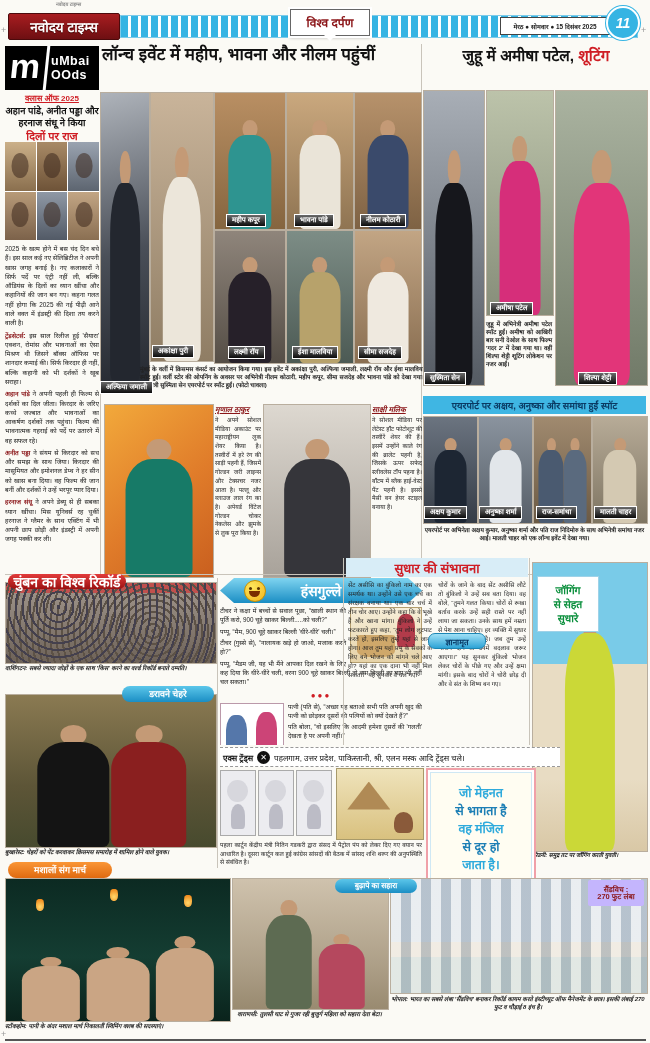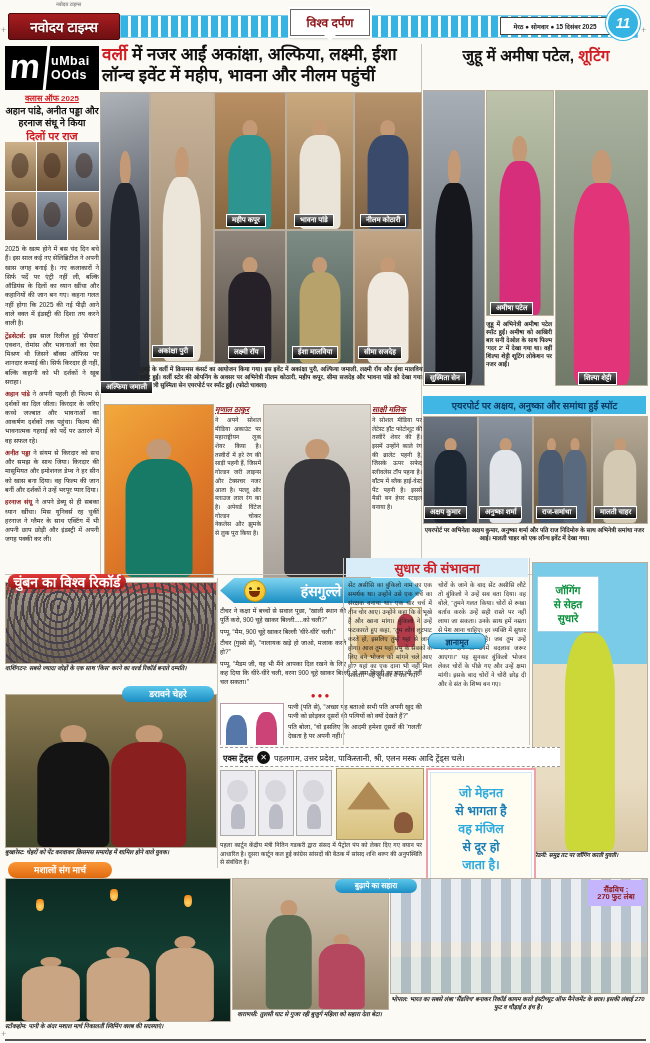--- a/index.html
+++ b/index.html
@@ -73,21 +73,21 @@
         background:linear-gradient(#9fe0f6,#2da3d6);color:#083a66;font-size:8px;font-weight:bold;
         display:flex;align-items:center;justify-content:center;border:1px solid #1b86b5;}
   .xstrip{position:absolute;left:220px;top:747px;width:340px;height:20px;border-top:1px dashed #999;border-bottom:1px dashed #999;
           display:flex;align-items:center;gap:4px;font-size:8px;color:#111;background:#fff;padding:0 3px;box-sizing:border-box;}
   .xlogo{display:inline-flex;width:13px;height:13px;border-radius:50%;background:#111;color:#fff;
          align-items:center;justify-content:center;font-size:8px;font-weight:bold;}
   .quote{position:absolute;left:426px;top:768px;width:106px;height:118px;background:#fffdf2;
          border:2px solid #f0a0a8;box-shadow:inset 0 0 0 2px #fff,inset 0 0 0 3px #cfe8f4;
          display:flex;flex-direction:column;align-items:center;justify-content:center;
          font-size:12.5px;font-weight:800;line-height:1.45;text-align:center;}
-  .q1{color:#2eaadc;} .q2{color:#1d7fb5;}
+  .q1{color:#2eaadc;font-family:Liberation Serif, serif;} .q2{color:#1d7fb5;}
   .joglabel{position:absolute;left:537px;top:576px;width:60px;height:54px;background:#fff;border:1px solid #9ed2e8;
             color:#0a8f3c;font-size:10.5px;font-weight:800;text-align:center;line-height:1.35;z-index:3;
             display:flex;flex-direction:column;justify-content:center;}
   .panelrow{position:absolute;left:220px;top:770px;width:112px;height:66px;display:flex;gap:2px;}
   .panel{flex:1;background:#ececf0;border:1px solid #aaa;position:relative;}
   .panel::before{content:"";position:absolute;left:18%;top:14%;width:60%;height:34%;border-radius:50%;background:#d7d7dd;}
   .panel::after{content:"";position:absolute;left:28%;bottom:10%;width:44%;height:38%;border-radius:46% 46% 20% 20%;background:#bcbcc6;}
   .cartoonbox{position:relative;background:linear-gradient(#efe3bb,#d9c17f);border:1px solid #a89a6a;overflow:hidden;}
   .cartoonbox::before{content:"";position:absolute;left:12%;top:18%;width:50%;height:40%;background:#b08a55;
                       clip-path:polygon(0 100%,50% 0,100% 100%);}
@@ -148,21 +148,20 @@
     <p style="margin:0 0 3px;"><span class="lead">ट्रेंडसेटर्स:</span> <span>इस साल रिलीज हुई 'सैयारा' एक्शन, रोमांस और भावनाओं का ऐसा मिश्रण थी जिसने बॉक्स ऑफिस पर शानदार कमाई की। सिर्फ किरदार ही नहीं, बल्कि कहानी को भी दर्शकों ने खूब सराहा।</span></p>
     <p style="margin:0 0 3px;"><span class="lead">अहान पांडे</span> <span>ने अपनी पहली ही फिल्म से दर्शकों का दिल जीता। किरदार के जरिए कच्चे जज्बात और भावनाओं का आकर्षण दर्शकों तक पहुंचा। फिल्म की भावनात्मक गहराई को पर्दे पर उतारने में वह सफल रहे।</span></p>
     <p style="margin:0 0 3px;"><span class="lead">अनीत पड्डा</span> <span>ने संयम से किरदार को सच और समझ के साथ जिया। किरदार की मासूमियत और इमोशनल डेप्थ ने हर सीन को खास बना दिया। वह फिल्म की जान बनीं और दर्शकों ने उन्हें भरपूर प्यार दिया।</span></p>
     <p style="margin:0;"><span class="lead">हरनाज संधू</span> <span>ने अपने डेब्यू से ही सबका ध्यान खींचा। मिस यूनिवर्स रह चुकीं हरनाज ने ग्लैमर के साथ एक्टिंग में भी अपनी छाप छोड़ी और इंडस्ट्री में अपनी जगह पक्की कर ली।</span></p>
   </div>
 
   <div class="vr" style="left:100px;top:92px;height:484px;"></div>
   <div class="vr" style="left:421px;top:44px;height:530px;"></div>
 
   <div class="hl" style="left:102px;top:44px;width:322px;font-size:17px;line-height:1.25;">
-    <div><span class="red">वर्ली</span><span> में नजर आईं अकांक्षा, अल्फिया, लक्ष्मी, ईशा</span></div>
     <div>लॉन्च इवेंट में महीप, भावना और नीलम पहुंचीं</div>
   </div>
 
   <div class="photo" style="left:100px;top:92px;width:48px;height:288px;background:linear-gradient(165deg,#aeb3ba,#4a4f58 55%,#262a31);">
       <i class="fig" style="color:#23272f;"></i>
     </div>
   <span class="tag" style="left:100px;top:381px;">अल्फिया जमाली</span>
   <div class="photo" style="left:150px;top:92px;width:62px;height:268px;background:linear-gradient(#c9b49a,#8f7d64);">
       <i class="fig" style="color:#ece6da;"></i>
     </div>

